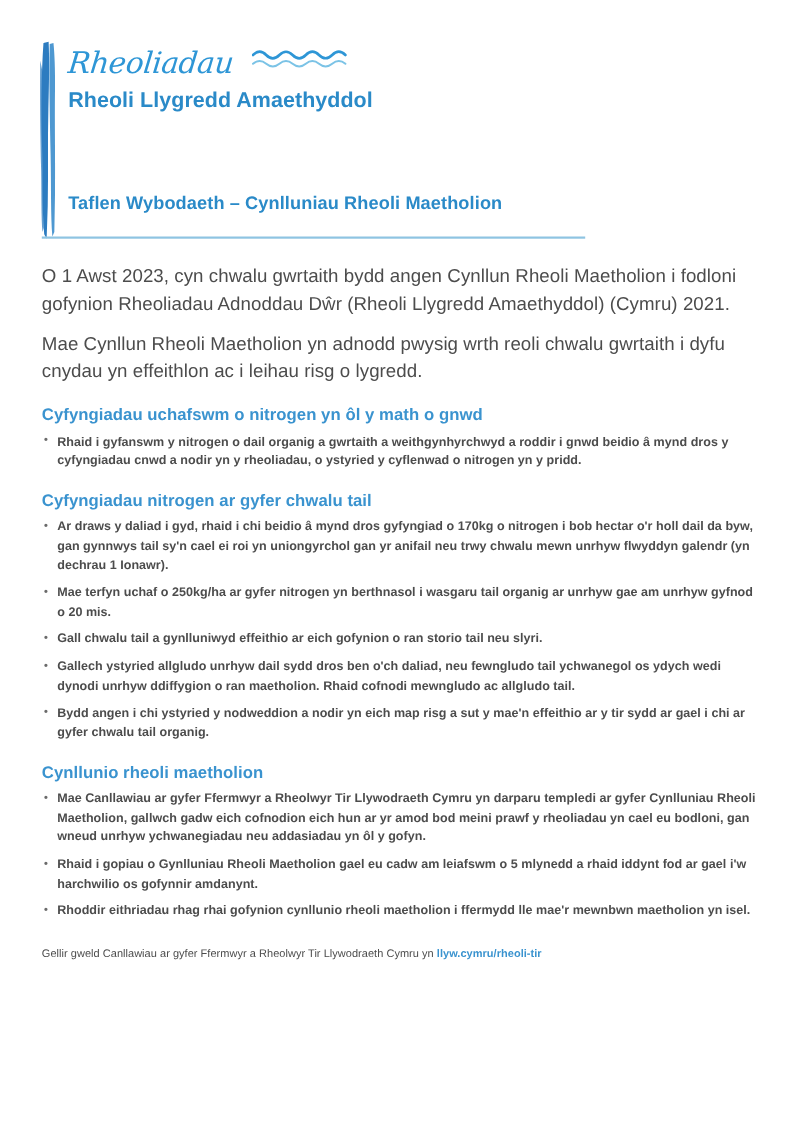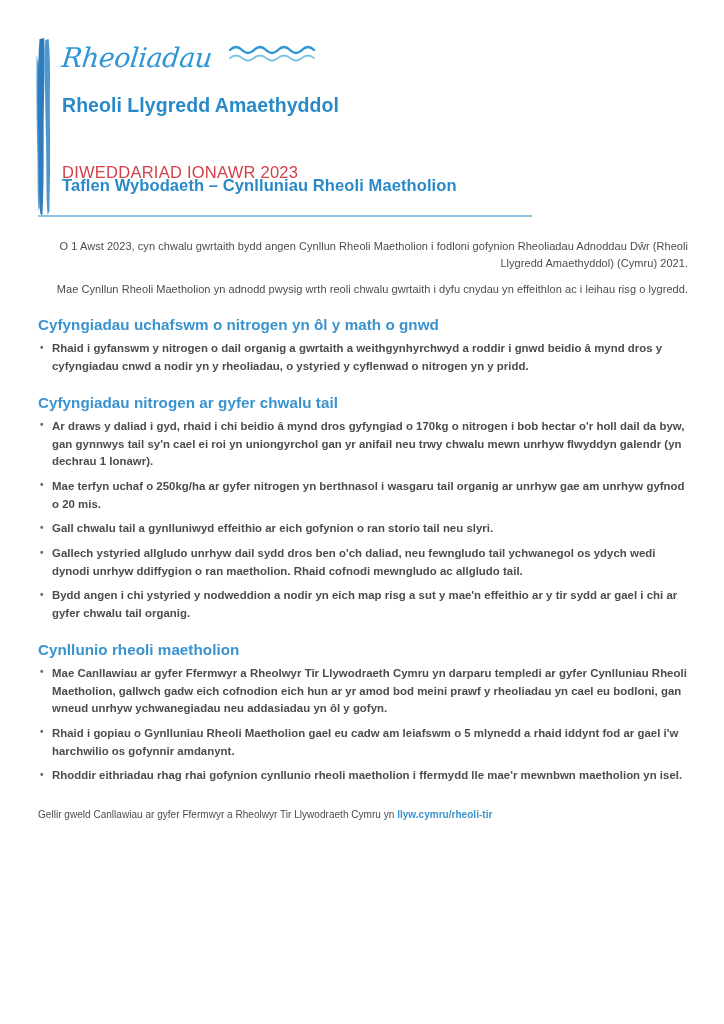--- a/index.html
+++ b/index.html
@@ -62,21 +62,21 @@
   }
 
   .waves {
     display: inline-block;
     vertical-align: middle;
     margin-left: 12px;
     margin-bottom: 4px;
   }
 
   .brand-title {
-    margin-top: 22px;
+    margin-top: 7px;
     font-size: 19.5px;
     font-weight: bold;
     color: #2a8ac8;
     letter-spacing: 0.05px;
     line-height: 1.15;
   }
 
   .doc-subtitle {
     position: absolute;
     left: 62px;
@@ -112,25 +112,24 @@
   
   .content {
     position: absolute;
     left: 38px;
     top: 238px;
     width: 650px;
   }
 
   p.intro {
     margin: 0 0 10px 0;
-    font-size: 11px;
+    font-size: 17px;
     line-height: 1.52;
     color: #4c4c4c;
     letter-spacing: 0.05px;
-    text-align: right;
   }
 
   h2.section-heading {
     margin: 18px 0 6px 0;
     font-size: 15.2px;
     font-weight: bold;
     color: #3a93cf;
     letter-spacing: 0.05px;
     line-height: 1.2;
   }
@@ -196,21 +195,20 @@
         <svg width="98" height="22" viewBox="0 0 98 22" xmlns="http://www.w3.org/2000/svg" aria-hidden="true">
           <path d="M1 8 q6 -6 12 0 t12 0 t12 0 t12 0 t12 0 t12 0 t12 0" fill="none" stroke="#2e96d6" stroke-width="2.4" stroke-linecap="round"></path>
           <path d="M1 16 q6 -5 12 0 t12 0 t12 0 t12 0 t12 0 t12 0 t12 0" fill="none" stroke="#7bc3e6" stroke-width="1.8" stroke-linecap="round"></path>
         </svg>
       </span>
       <div class="brand-title">Rheoli Llygredd Amaethyddol</div>
     </div>
 
     <div class="doc-subtitle">Taflen Wybodaeth – Cynlluniau Rheoli Maetholion</div>
 
-    <div class="doc-update">DIWEDDARIAD IONAWR 2023</div>
 
     <div class="header-rule"></div>
   </div>
 
   <div class="content">
 
     <p class="intro">O 1 Awst 2023, cyn chwalu gwrtaith bydd angen Cynllun Rheoli Maetholion i fodloni gofynion Rheoliadau Adnoddau Dŵr (Rheoli Llygredd Amaethyddol) (Cymru) 2021.</p>
     <p class="intro">Mae Cynllun Rheoli Maetholion yn adnodd pwysig wrth reoli chwalu gwrtaith i dyfu cnydau yn effeithlon ac i leihau risg o lygredd.</p>
 
     <h2 class="section-heading">Cyfyngiadau uchafswm o nitrogen yn ôl y math o gnwd</h2>

